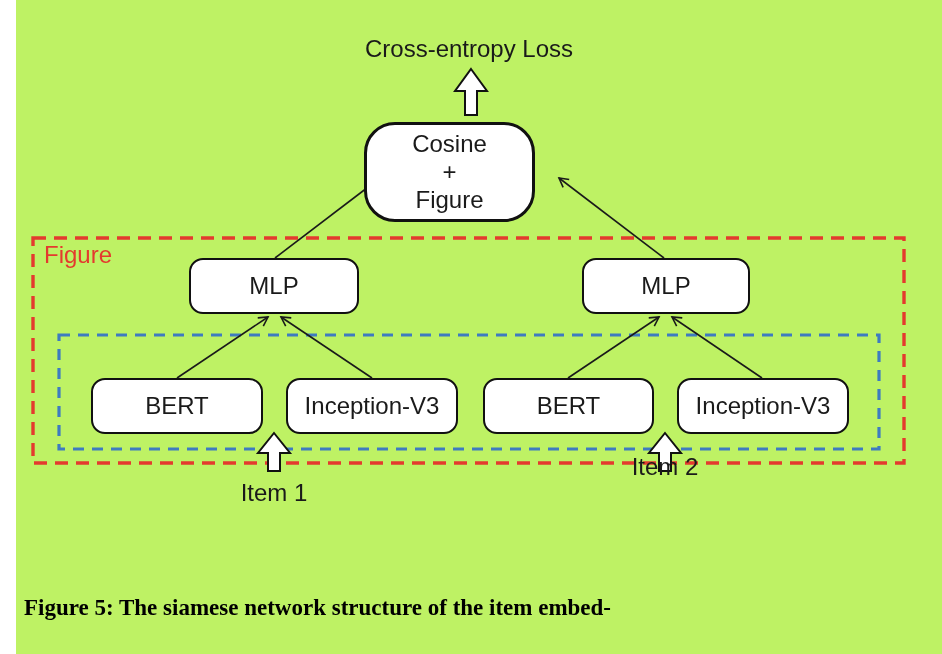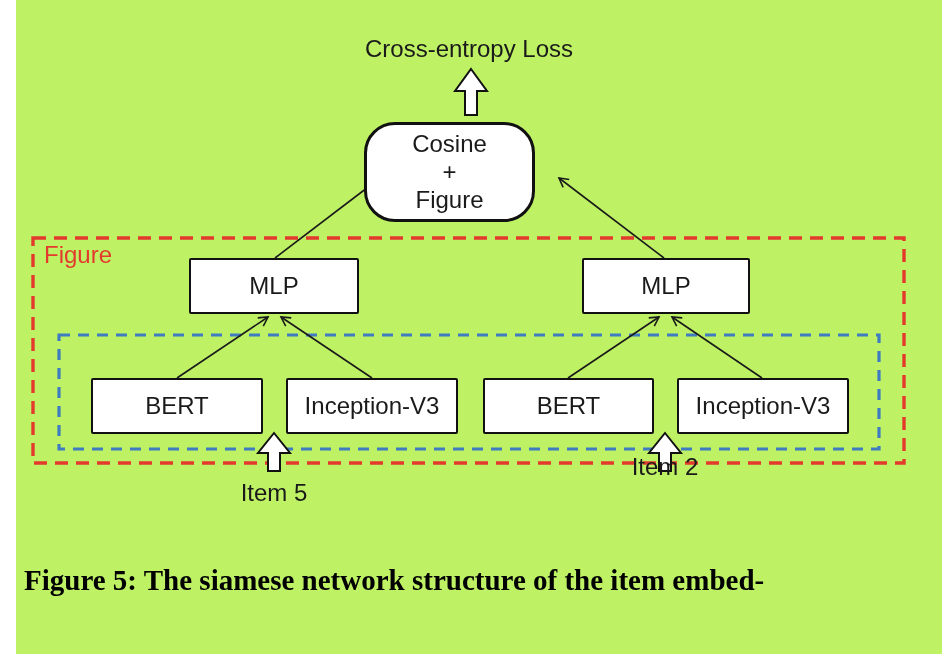--- a/index.html
+++ b/index.html
@@ -9,44 +9,44 @@
     background:#bef264;
     font-family:"Liberation Sans", sans-serif;
     color:#1a1a1a;
     overflow:hidden;
     margin-left:16px;
   }
   #wires { position:absolute; left:0; top:0; width:942px; height:654px; }
   .node {
     position:absolute;
     border:2.6px solid #111111;
-    border-radius:2px;
+    border-radius:14px;
     background:#ffffff;
     display:flex; align-items:center; justify-content:center;
     font-size:24px;
     line-height:1.1;
     box-sizing:border-box;
     text-align:center;
   }
   .cosine { border-radius:20px; flex-direction:column; border-width:3px; }
   .cosine div { line-height:28px; }
   .diagram-label {
     position:absolute;
     font-size:24px;
     white-space:nowrap;
   }
   .centered { transform:translateX(-50%); }
   .group-label-red  { color:#e43a2e; }
   .group-label-blue { color:#3e7bc0; }
   #caption {
     position:absolute;
-    left:8px; top:561px;
+    left:8px; top:588px;
     font-family:"Liberation Serif", serif;
     font-weight:700;
-    font-size:29px;
+    font-size:23px;
     line-height:39px;
     color:#000000;
     white-space:nowrap;
   }
 </style>
 </head>
 <body>
 
 <div id="canvas">
 
@@ -83,20 +83,20 @@
   <div class="diagram-label group-label-red" style="left:28px; top:241px;">Figure</div>
 
   <div class="node" style="left:173px; top:258px; width:170px; height:56px;">MLP</div>
   <div class="node" style="left:566px; top:258px; width:168px; height:56px;">MLP</div>
 
   <div class="node" style="left:75px; top:378px; width:172px; height:56px;">BERT</div>
   <div class="node" style="left:270px; top:378px; width:172px; height:56px;">Inception-V3</div>
   <div class="node" style="left:467px; top:378px; width:171px; height:56px;">BERT</div>
   <div class="node" style="left:661px; top:378px; width:172px; height:56px;">Inception-V3</div>
 
-  <div class="diagram-label centered" style="left:258px; top:479px;">Item 5</div>
+  <div class="diagram-label centered" style="left:258px; top:479px;">Item 1</div>
   <div class="diagram-label centered" style="left:649px; top:453px;">Item 2</div>
 
   <div id="caption">
     <div>Figure 5: The siamese network structure of the item embed-</div>
   </div>
 
 </div>
 
 </body></html>

